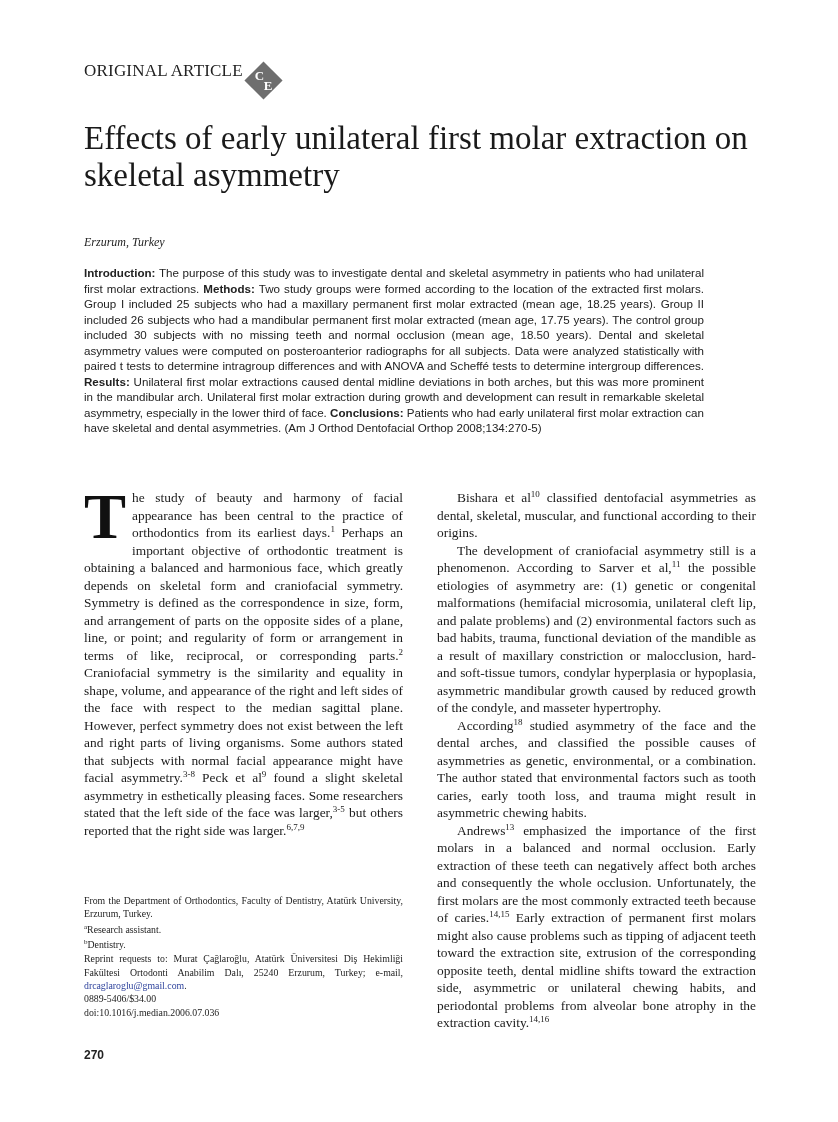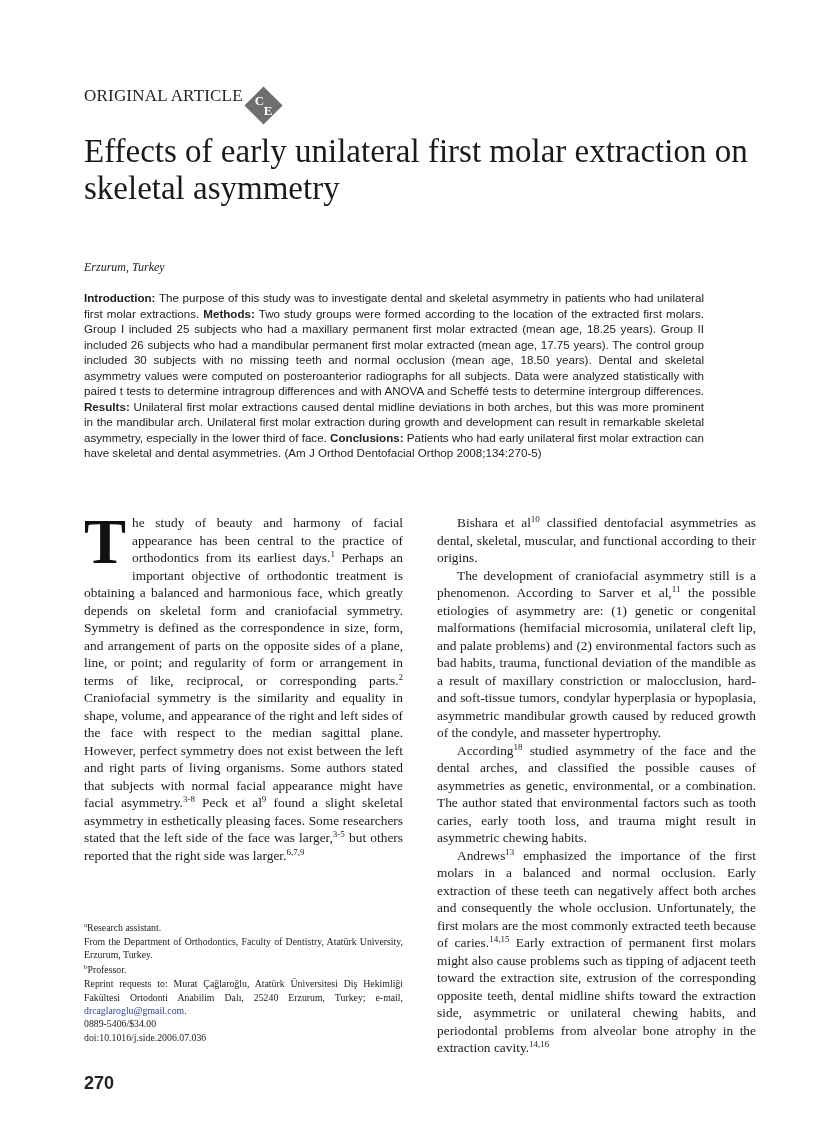--- a/index.html
+++ b/index.html
@@ -1,26 +1,26 @@
 <!DOCTYPE html>
 <html><head>
 <meta charset="utf-8">
 <style>
   html, body { margin: 0; padding: 0; background: #ffffff; }
   body { width: 838px; height: 1122px; position: relative; overflow: hidden; color: #1a1a1a; }
-  .page { position: absolute; left: 0; top: 0; width: 838px; height: 920px; margin-top: 25px; }
+  .page { position: absolute; left: 0; top: 0; width: 838px; height: 920px; }
 
   .header-row { position: absolute; left: 84px; top: 58px; display: flex; align-items: flex-start; }
   .article-type { font-family: "Liberation Serif", serif; font-size: 17px; letter-spacing: 0.2px; color: #222; line-height: 26px; }
   .ce-badge { position: relative; width: 38px; height: 38px; margin-left: 2px; margin-top: 4px; }
   .ce-diamond { position: absolute; left: 5px; top: 5px; width: 27px; height: 27px; background: #6e6e6e; transform: rotate(45deg); }
   .ce-c { position: absolute; left: 10px; top: 6px; font-family: "Liberation Serif", serif; font-size: 13px; color: #fff; font-weight: bold; }
   .ce-e { position: absolute; left: 19px; top: 16px; font-family: "Liberation Serif", serif; font-size: 13px; color: #fff; font-weight: bold; }
 
-  .title { position: absolute; left: 84px; top: 108px; width: 690px; font-family: "Liberation Serif", serif; font-size: 33px; line-height: 37px; color: #1a1a1a; margin: 0; font-weight: normal; }
+  .title { position: absolute; left: 84px; top: 120px; width: 690px; font-family: "Liberation Serif", serif; font-size: 33px; line-height: 37px; color: #1a1a1a; margin: 0; font-weight: normal; }
 
   .authors { position: absolute; left: 84px; top: 216px; font-family: "Liberation Sans", sans-serif; font-size: 12.5px; font-weight: bold; color: #222; }
   .authors sup { font-size: 8px; }
   .location { position: absolute; left: 84px; top: 235px; font-family: "Liberation Serif", serif; font-size: 12px; font-style: italic; color: #222; }
 
   .abstract { position: absolute; left: 84px; top: 265px; width: 620px; font-family: "Liberation Sans", sans-serif; font-size: 11.6px; line-height: 15.5px; color: #222; text-align: justify; margin: 0; }
   .abstract b { font-weight: bold; }
 
   .col { position: absolute; top: 489px; width: 319px; font-family: "Liberation Serif", serif; font-size: 13.4px; line-height: 17.5px; color: #1a1a1a; text-align: justify; }
   .col-left { left: 84px; }
@@ -28,21 +28,21 @@
   .col p { margin: 0; }
   .col p.indent { text-indent: 20px; }
   .dropcap { float: left; font-family: "Liberation Serif", serif; font-size: 63px; line-height: 50px; margin: 3px 6px 0 0; font-weight: bold; color: #111; }
   sup.ref { font-size: 9px; line-height: 0; }
 
   .footnotes { position: absolute; left: 84px; top: 894px; width: 319px; font-family: "Liberation Serif", serif; font-size: 9.8px; line-height: 13.4px; color: #222; text-align: justify; }
   .footnotes p { margin: 0; }
   .footnotes .email { color: #2a3f9a; }
   .footnotes sup { font-size: 7px; }
 
-  .page-number { position: absolute; left: 84px; top: 1048px; font-family: "Liberation Sans", sans-serif; font-weight: bold; font-size: 18px; color: #222; }
+  .page-number { position: absolute; left: 84px; top: 1048px; font-family: "Liberation Sans", sans-serif; font-weight: bold; font-size: 12px; color: #222; }
 </style>
 </head>
 <body>
 
 <div class="page">
 
   <div class="header-row">
     <span class="article-type">ORIGINAL ARTICLE</span>
     <div class="ce-badge">
       <div class="ce-diamond"></div>
@@ -62,22 +62,22 @@
   </div>
 
   <div class="col col-right">
     <p class="indent"><span>Bishara et al</span><sup class="ref">10</sup><span> classified dentofacial asymmetries as dental, skeletal, muscular, and functional according to their origins.</span></p>
     <p class="indent"><span>The development of craniofacial asymmetry still is a phenomenon. According to Sarver et al,</span><sup class="ref">11</sup><span> the possible etiologies of asymmetry are: (1) genetic or congenital malformations (hemifacial microsomia, unilateral cleft lip, and palate problems) and (2) environmental factors such as bad habits, trauma, functional deviation of the mandible as a result of maxillary constriction or malocclusion, hard- and soft-tissue tumors, condylar hyperplasia or hypoplasia, asymmetric mandibular growth caused by reduced growth of the condyle, and masseter hypertrophy.</span></p>
     <p class="indent"><span>According</span><sup class="ref">18</sup><span> studied asymmetry of the face and the dental arches, and classified the possible causes of asymmetries as genetic, environmental, or a combination. The author stated that environmental factors such as tooth caries, early tooth loss, and trauma might result in asymmetric chewing habits.</span></p>
     <p class="indent"><span>Andrews</span><sup class="ref">13</sup><span> emphasized the importance of the first molars in a balanced and normal occlusion. Early extraction of these teeth can negatively affect both arches and consequently the whole occlusion. Unfortunately, the first molars are the most commonly extracted teeth because of caries.</span><sup class="ref">14,15</sup><span> Early extraction of permanent first molars might also cause problems such as tipping of adjacent teeth toward the extraction site, extrusion of the corresponding opposite teeth, dental midline shifts toward the extraction side, asymmetric or unilateral chewing habits, and periodontal problems from alveolar bone atrophy in the extraction cavity.</span><sup class="ref">14,16</sup></p>
   </div>
 
   <div class="footnotes">
+    <p>From the Department of Orthodontics, Faculty of Dentistry, Atatürk University, Erzurum, Turkey.</p>
     <p><sup>a</sup><span>Research assistant.</span></p>
-    <p>From the Department of Orthodontics, Faculty of Dentistry, Atatürk University, Erzurum, Turkey.</p>
-    <p><sup>b</sup><span>Professor.</span></p>
+    <p><sup>b</sup><span>Dentistry.</span></p>
     <p><span>Reprint requests to: Murat Çağlaroğlu, Atatürk Üniversitesi Diş Hekimliği Fakültesi Ortodonti Anabilim Dalı, 25240 Erzurum, Turkey; e-mail, </span><span class="email">drcaglaroglu@gmail.com</span><span>.</span></p>
     <p>0889-5406/$34.00</p>
-    <p>doi:10.1016/j.side.2006.07.036</p>
+    <p>doi:10.1016/j.median.2006.07.036</p>
   </div>
 
   <div class="page-number">270</div>
 </div>
 
 </body></html>

